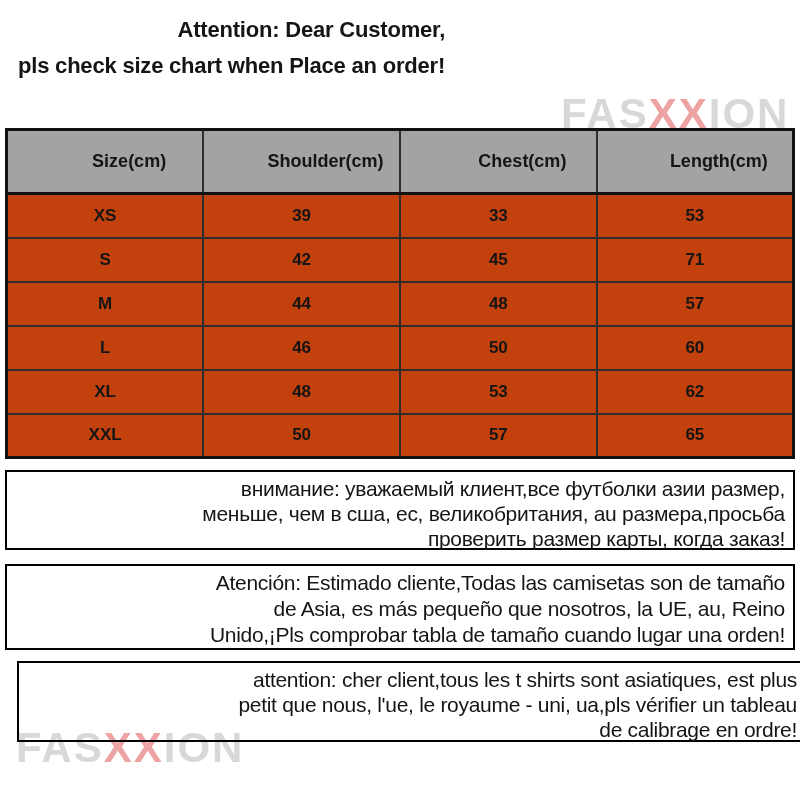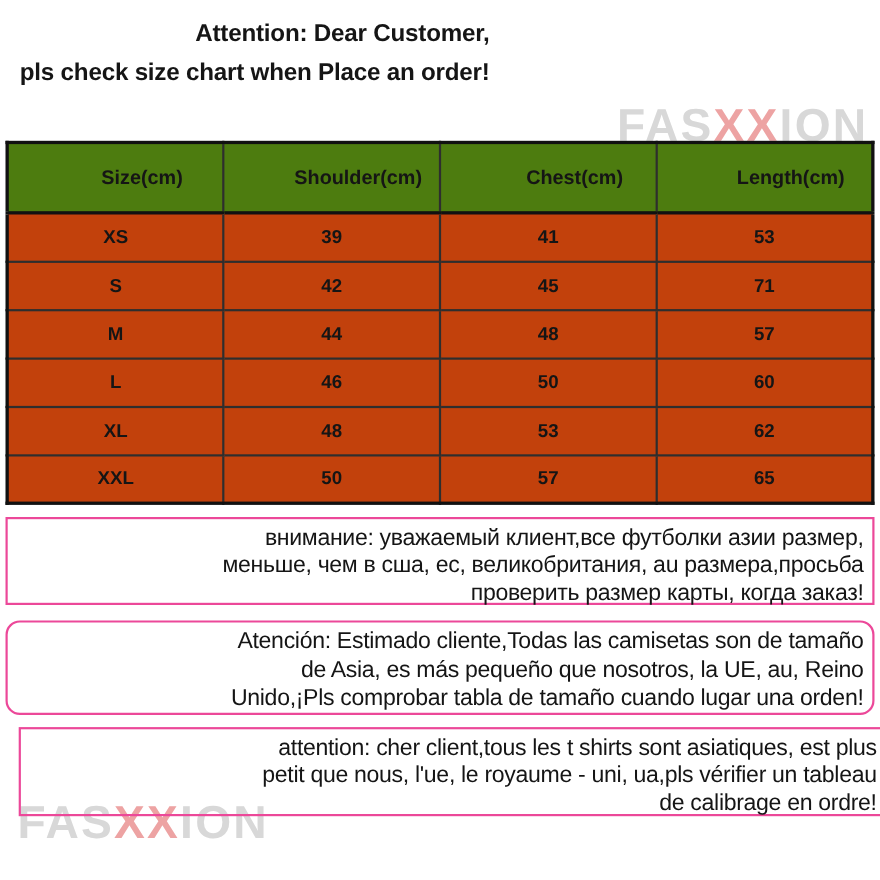--- a/index.html
+++ b/index.html
@@ -26,36 +26,36 @@
   .wm-top { left:561px; top:90px; }
   .wm-bottom { left:16px; top:724px; }
 
   
   .size-table {
     position:absolute; left:5px; top:128px; width:790px; z-index:2;
     border-collapse:collapse; table-layout:fixed; text-align:center;
     background:#ffffff; border:3px solid #111111;
   }
   .size-table th {
-    height:64px; background:#4d7c0f; font-size:18px; font-weight:bold;
+    height:64px; background:#a3a3a3; font-size:18px; font-weight:bold;
     border:2px solid #2e2e2e; border-bottom:3px solid #111111;padding-left:48px;
   }
   .size-table td {
     height:44px; font-size:17px; font-weight:bold;
     border:2px solid #2e2e2e; background:#c2410c;
   }
 
   
   .notice-box {
     position:absolute; left:5px; width:790px; z-index:2;
-    border:2px solid #ec4899; background:transparent;
+    border:2px solid #000000; background:transparent;
     padding:4px 8px 0 22px; font-size:21px; letter-spacing:-0.3px; font-weight:500;
   }
   .box-ru { top:470px; height:80px; line-height:25px; }
-  .box-es { top:564px; height:86px; line-height:26px;border-radius:13px; }
+  .box-es { top:564px; height:86px; line-height:26px; }
   .box-fr { top:661px; height:81px; line-height:25px;margin-left:12px; }
 </style>
 </head>
 <body>
 
 <div class="page">
 
   <div class="intro">
     <div class="line">Attention: Dear Customer,</div>
     <div class="line">pls check size chart when Place an order!</div>
@@ -69,21 +69,21 @@
         <th>Size(cm)</th>
         <th>Shoulder(cm)</th>
         <th>Chest(cm)</th>
         <th>Length(cm)</th>
       </tr>
     </thead>
     <tbody>
       <tr>
         <td>XS</td>
         <td>39</td>
-        <td>41</td>
+        <td>33</td>
         <td>53</td>
       </tr>
       <tr>
         <td>S</td>
         <td>42</td>
         <td>45</td>
         <td>71</td>
       </tr>
       <tr>
         <td>M</td>

